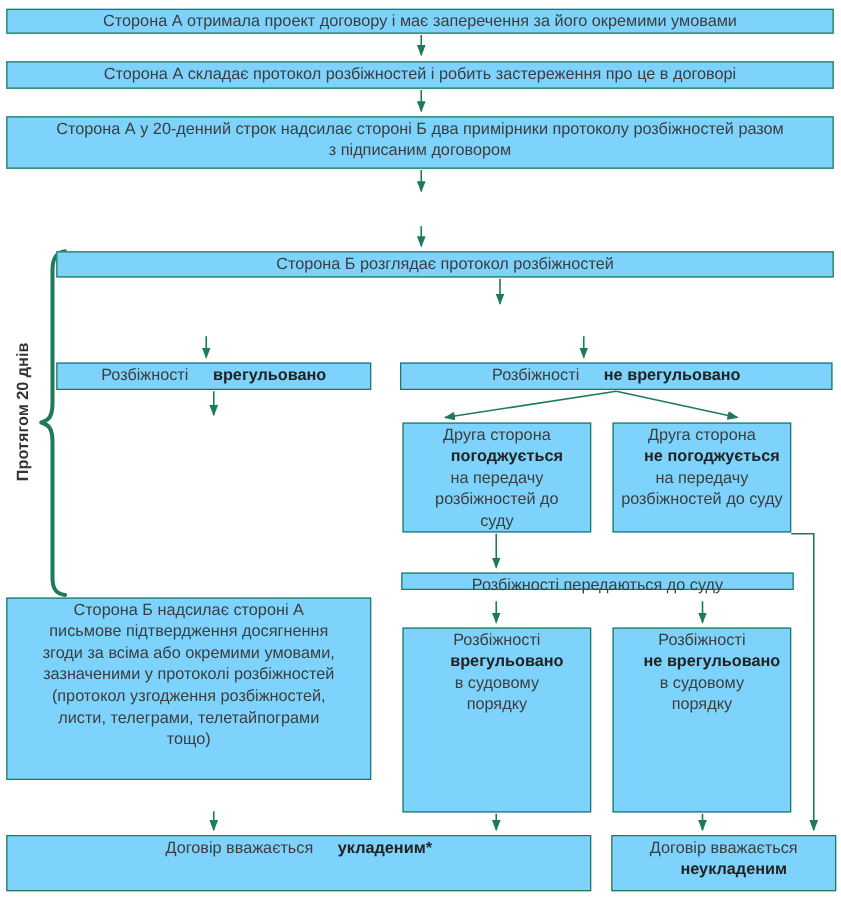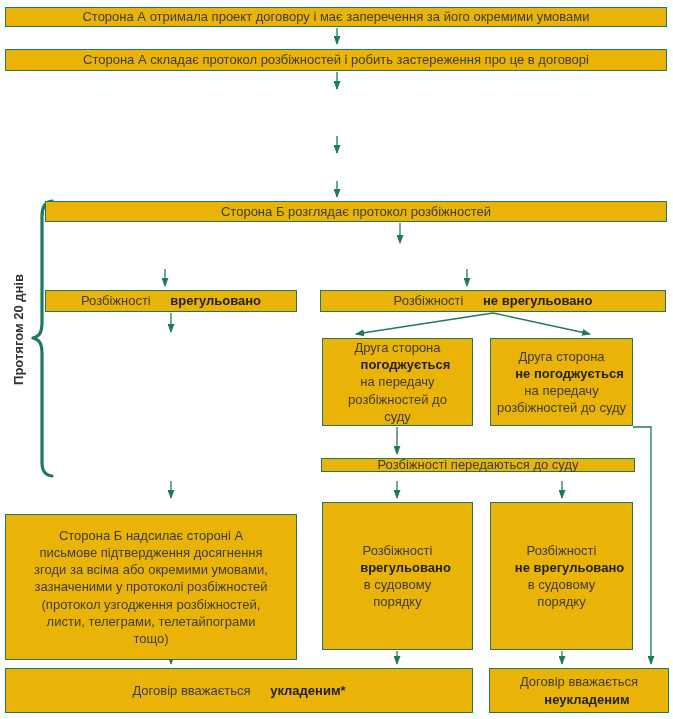--- a/index.html
+++ b/index.html
@@ -14,23 +14,23 @@
   .overlay {
     position: absolute;
     left: 0; top: 0;
     width: 673px; height: 719px;
     pointer-events: none;
   }
   .node {
     position: absolute;
     box-sizing: border-box;
     border: 1.5px solid #1e7a5c;
-    background: #eab308;
+    background: #7dd3fc;
     display: flex;
-    align-items: center;
+    align-items: flex-start;
     justify-content: center;
     text-align: center;
     white-space: pre-line;
     font-size: 13px;
     line-height: 1.32;
     color: #3d3d3d;
   }
   .node b { color: #222222; font-weight: bold; margin-left: 16px; }
   .brace-label {
     position: absolute;
@@ -79,20 +79,22 @@
     </g>
     <path d="M 52,201 C 44,202 42,208 42,216 L 42,322 C 42,332 40,336 33,338 C 40,340 42,344 42,354 L 42,462 C 42,470 44,475 52,476" stroke="#1e7a5c" stroke-width="3.2" fill="none" stroke-linecap="round" stroke-linejoin="round"></path>
   </svg>
 
   <div class="brace-label">Протягом 20 днів</div>
 
   <div class="node" style="left:5px;top:7px;width:662px;height:20px"><span>Сторона А отримала проект договору і має заперечення за його окремими умовами</span></div>
 
   <div class="node" style="left:5px;top:49px;width:662px;height:22px"><span>Сторона А складає протокол розбіжностей і робить застереження про це в договорі</span></div>
 
+  <div class="node" style="left:5px;top:93px;width:662px;height:42px"><span>Сторона А у 20-денний строк надсилає стороні Б два примірники протоколу розбіжностей разом
+з підписаним договором</span></div>
 
 
   <div class="node" style="left:45px;top:201px;width:622px;height:21px"><span>Сторона Б розглядає протокол розбіжностей</span></div>
 
 
   <div class="node" style="left:45px;top:290px;width:252px;height:22px"><span><span>Розбіжності </span><b>врегульовано</b><span></span></span></div>
 
   <div class="node" style="left:320px;top:290px;width:346px;height:22px"><span><span>Розбіжності </span><b>не врегульовано</b><span></span></span></div>
 
 
@@ -102,21 +104,21 @@
 розбіжностей до
 суду</span></span></div>
 
   <div class="node" style="left:490px;top:338px;width:143px;height:88px"><span><span>Друга сторона
 </span><b>не погоджується</b><span>
 на передачу
 розбіжностей до суду</span></span></div>
 
   <div class="node" style="left:321px;top:458px;width:314px;height:14px"><span>Розбіжності передаються до суду</span></div>
 
-  <div class="node" style="left:5px;top:514px;width:292px;height:146px"><span>Сторона Б надсилає стороні А
+  <div class="node" style="left:5px;top:478px;width:292px;height:146px"><span>Сторона Б надсилає стороні А
 письмове підтвердження досягнення
 згоди за всіма або окремими умовами,
 зазначеними у протоколі розбіжностей
 (протокол узгодження розбіжностей,
 листи, телеграми, телетайпограми
 тощо)</span></div>
 
   <div class="node" style="left:322px;top:502px;width:151px;height:148px"><span><span>Розбіжності
 </span><b>врегульовано</b><span>
 в судовому

